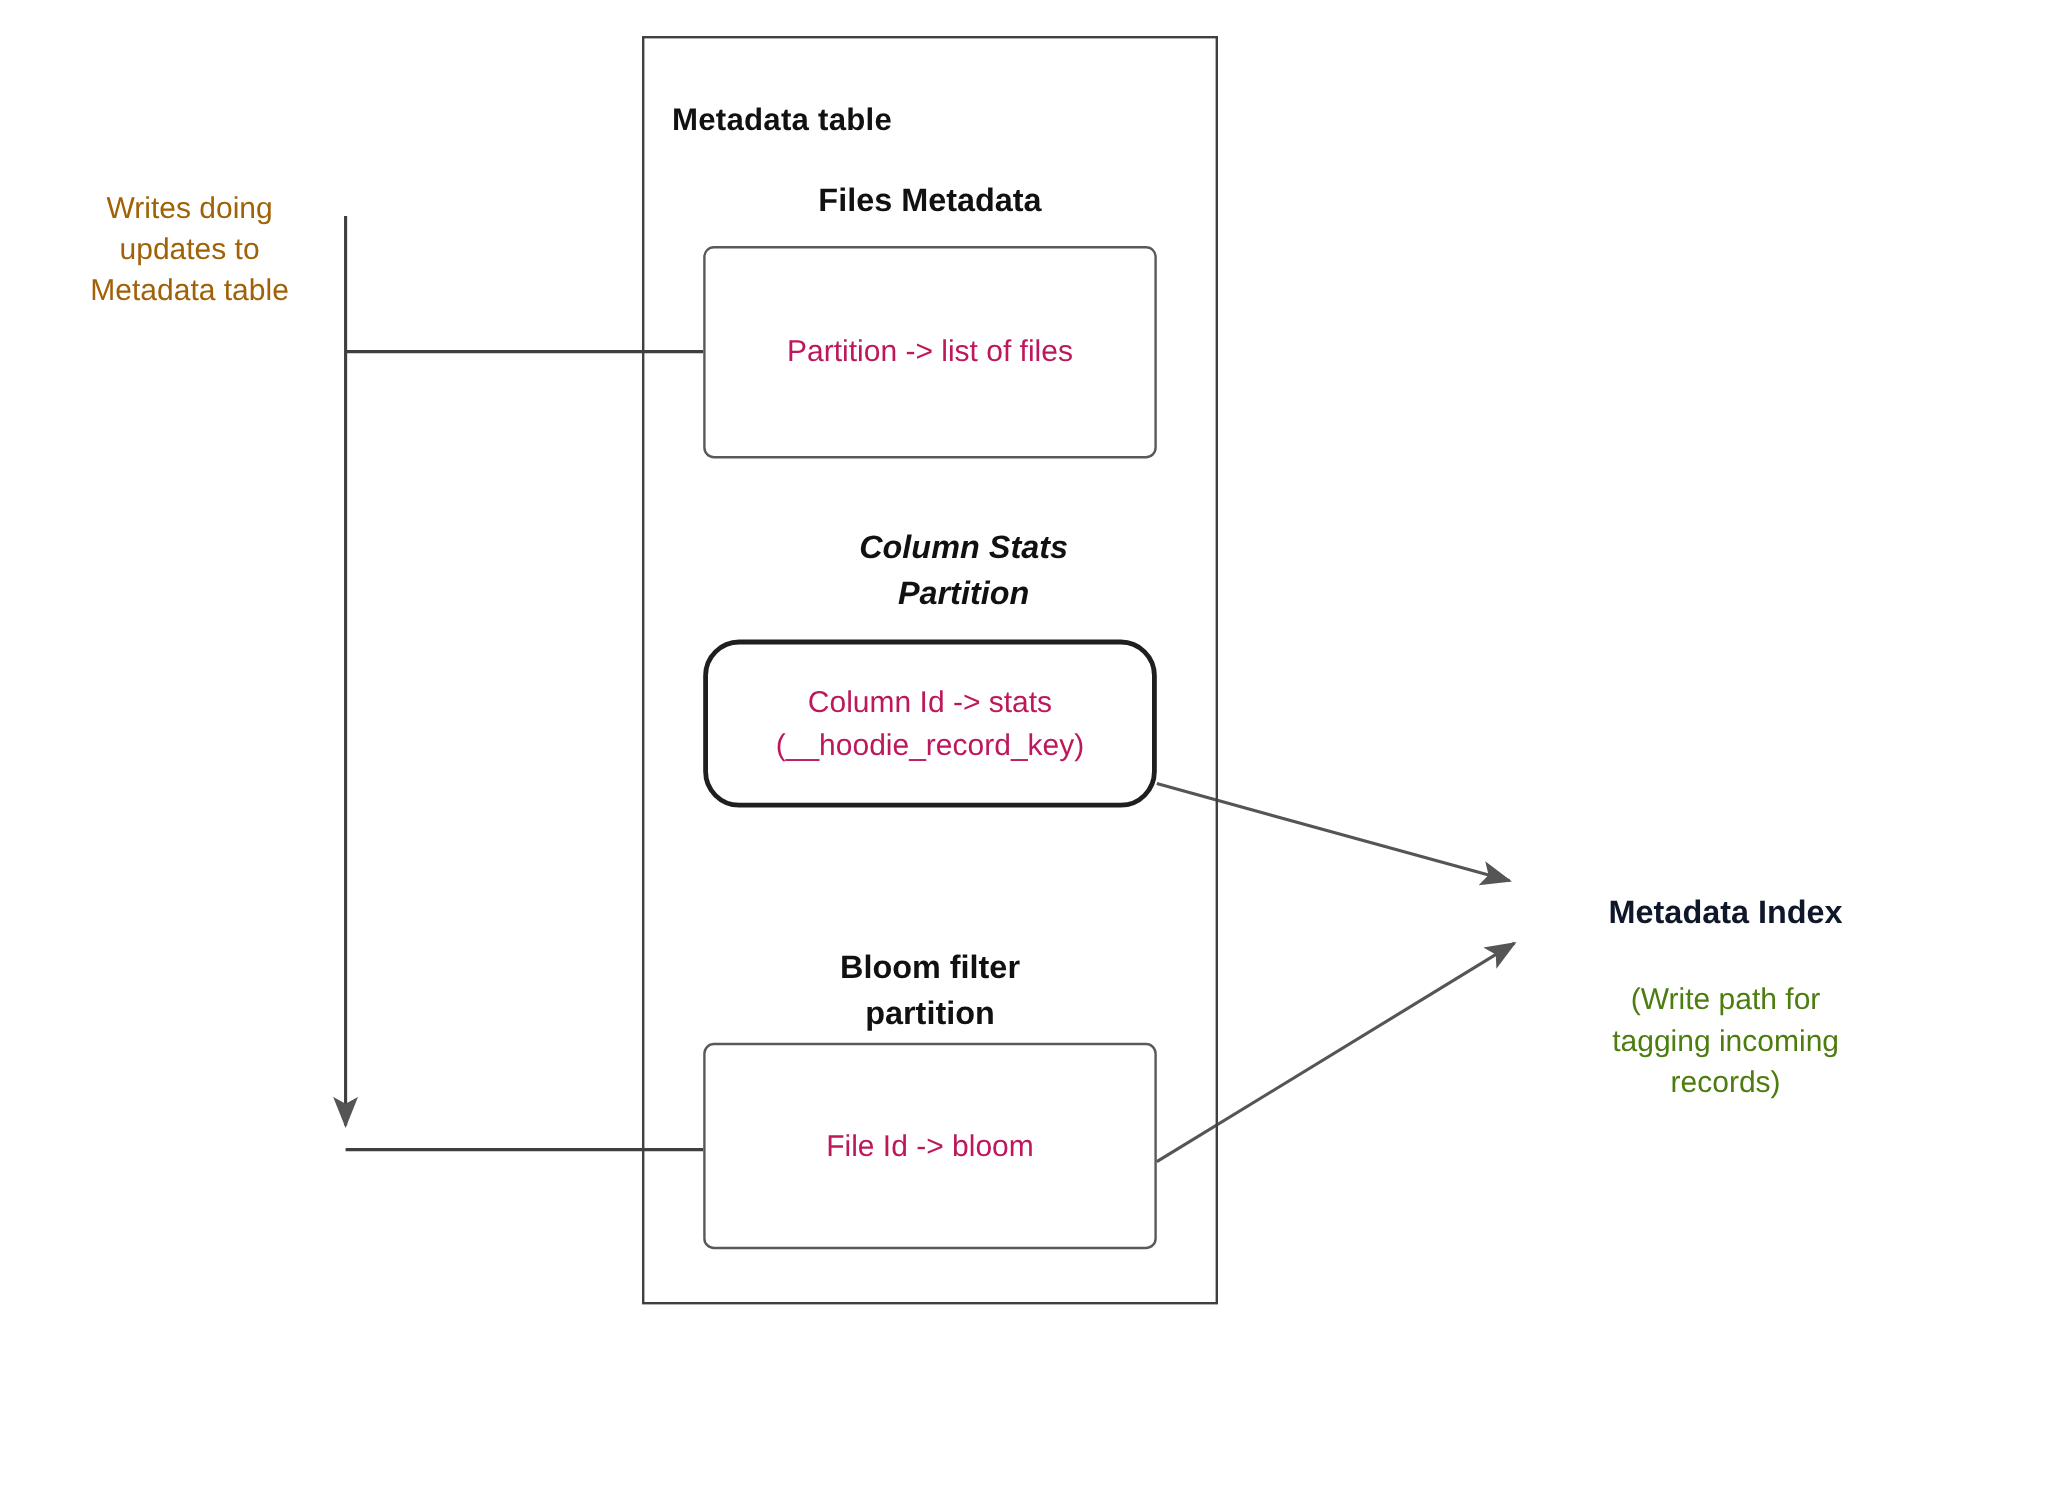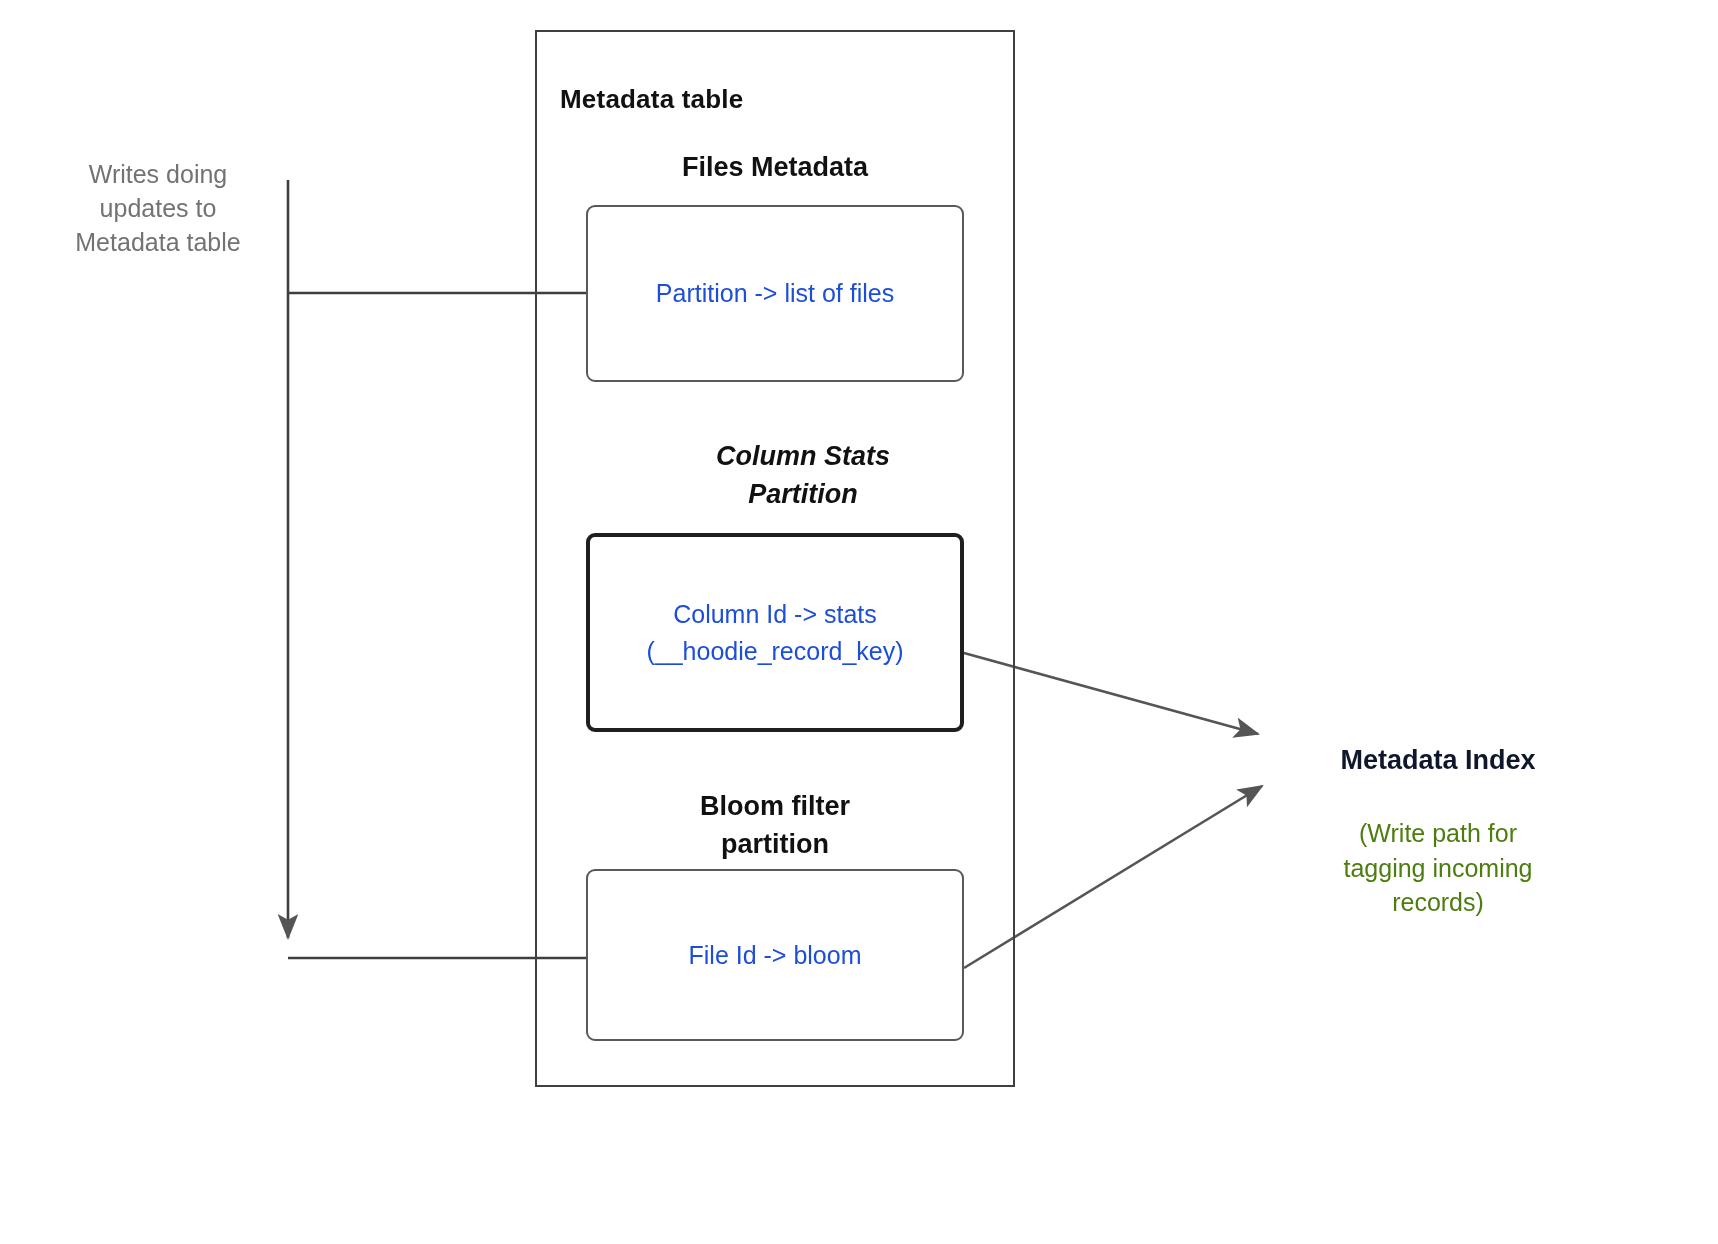--- a/index.html
+++ b/index.html
@@ -27,21 +27,21 @@
     line-height: 1.35;
   }
 
   
   .writes-label {
     left: 8px;
     top: 158px;
     width: 300px;
     text-align: center;
     font-size: 25px;
-    color: #737373;
+    color: #a16207;
   }
 
   
   .outer-box {
     position: absolute;
     left: 535px;
     top: 30px;
     width: 480px;
     height: 1057px;
     border: 2.5px solid #404040;
@@ -80,26 +80,26 @@
     display: flex;
     align-items: center;
     justify-content: center;
   }
   .inner-box.emphasis {
     border: 4px solid #1f1f1f;
   }
   .inner-text {
     text-align: center;
     font-size: 25px;
-    color: #1d4ed8;
+    color: #be185d;
     line-height: 1.45;
     white-space: pre-line;
   }
   .box-files   { left: 586px; top: 205px;  width: 378px; height: 177px; }
-  .box-colstats{ left: 586px; top: 533px;  width: 378px; height: 199px; }
+  .box-colstats{ left: 586px; top: 533px;  width: 378px; height: 140px; border-radius: 30px; }
   .box-bloom   { left: 586px; top: 869px;  width: 378px; height: 172px; }
 
   
   .mi-title {
     left: 1288px;
     top: 742px;
     width: 300px;
     text-align: center;
     font-size: 27px;
     font-weight: bold;

